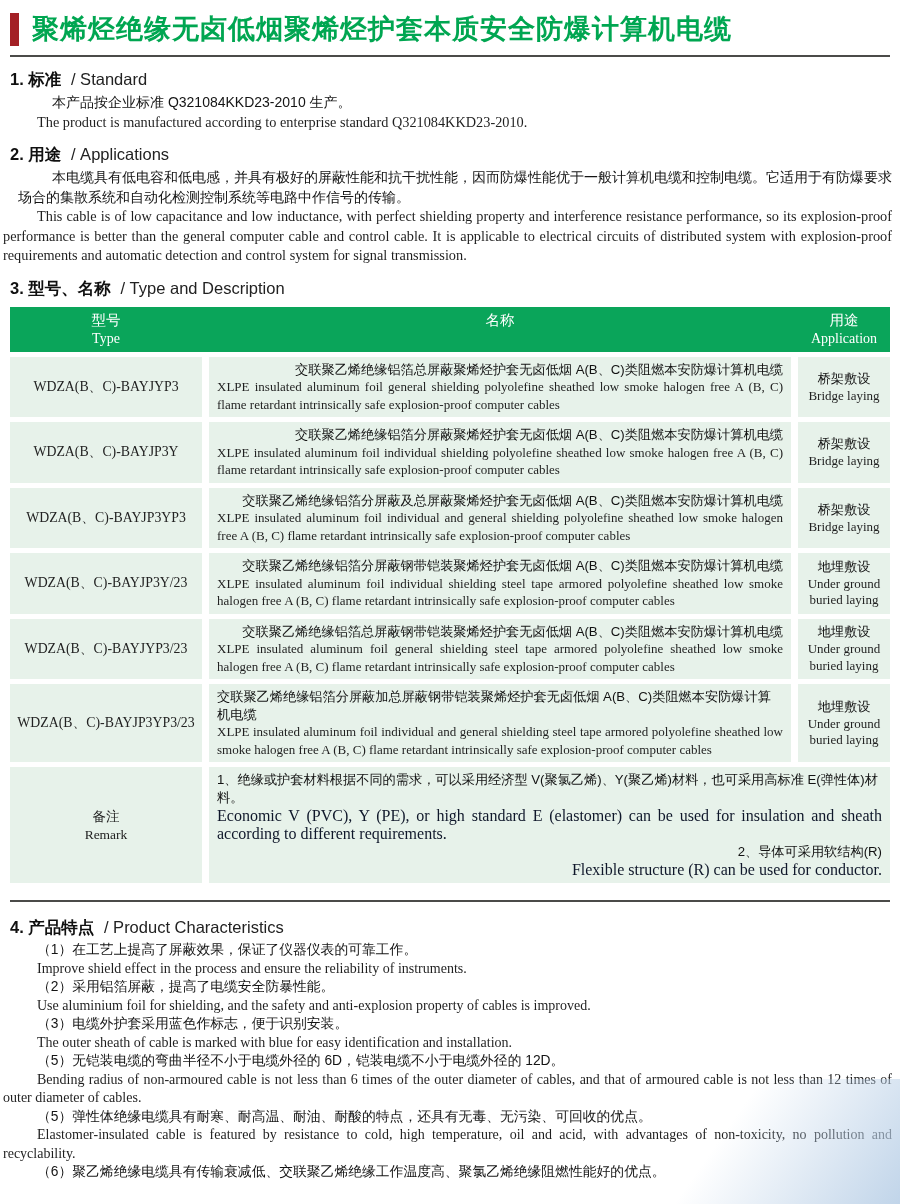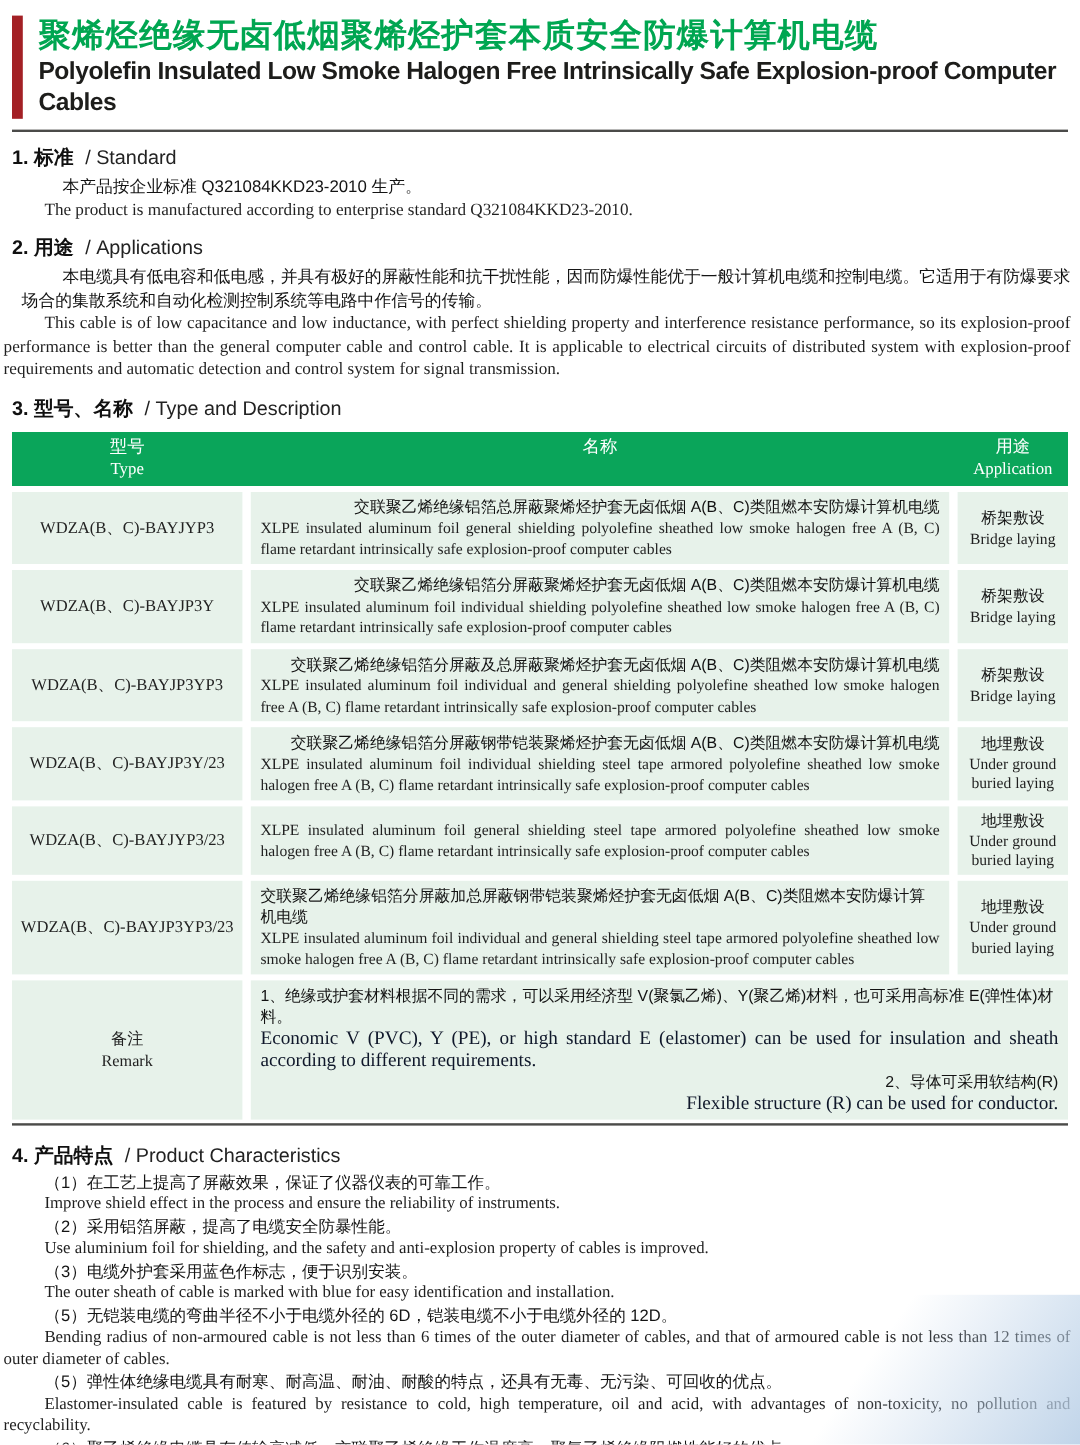--- a/index.html
+++ b/index.html
@@ -19,21 +19,21 @@
   .sec-head .zh{font-weight:bold;color:#101010;}
   .sec-head .en{font-weight:normal;color:#222;margin-left:5px;}
 
   
   .para{margin:0 8px 0 3px;text-indent:34px;text-align:justify;line-height:19.5px;}
   .para.zh{font-family:"Liberation Sans",sans-serif;font-size:14px;color:#141414;margin-left:18px;}
   .para.en{font-family:"Liberation Serif",serif;font-size:14.3px;color:#1f1f1f;}
 
   
   .tbl{margin:8px 0 0 10px;width:880px;display:flex;flex-direction:column;gap:5px;
-       border-bottom:2px solid #4b4b49;padding-bottom:3px;}
+       border-bottom:2px solid #4b4b49;padding-bottom:17px;}
   .tbl-header{display:grid;grid-template-columns:192px 1fr 92px;column-gap:7px;
               background:#0AA55A;color:#fff;text-align:center;padding:4px 0;}
   .th .hz{font-family:"Liberation Sans",sans-serif;font-size:14.5px;line-height:19px;}
   .th .he{font-family:"Liberation Serif",serif;font-size:14px;line-height:18px;}
   .tbl-row{display:grid;grid-template-columns:192px 1fr 92px;column-gap:7px;}
   .tbl-row.remark-row{grid-template-columns:192px 1fr;}
   .cell{background:#E7F2EA;display:flex;flex-direction:column;justify-content:center;align-items:flex-end;}
   .cell.type{align-items:center;text-align:center;font-family:"Liberation Serif",serif;
              font-size:13.8px;color:#222;padding:3px 2px;}
   .cell.desc{padding:4px 8px;}
@@ -57,21 +57,20 @@
   .corner{position:absolute;right:0;bottom:0;width:235px;height:125px;pointer-events:none;
           background:linear-gradient(125deg, rgba(210,226,242,0) 30%, rgba(186,208,231,0.9) 100%);}
 </style>
 </head>
 <body>
 
 <div class="page">
 
   <div class="titlebox">
     <h1 class="title-zh">聚烯烃绝缘无卤低烟聚烯烃护套本质安全防爆计算机电缆</h1>
-    <h2 class="title-en">Polyolefin Insulated Low Smoke Halogen Free Intrinsically Safe Explosion-proof Computer Cables</h2>
   </div>
   <div class="rule"></div>
 
   <div class="sec-head">
     <span class="zh">1. 标准</span>
     <span class="en">/ Standard</span>
   </div>
   <p class="para zh">本产品按企业标准 Q321084KKD23-2010 生产。</p>
   <p class="para en">The product is manufactured according to enterprise standard Q321084KKD23-2010.</p>
 
@@ -146,20 +145,21 @@
       </div>
       <div class="cell app">
         <div class="az">地埋敷设</div>
         <div class="ae">Under ground buried laying</div>
       </div>
     </div>
 
     <div class="tbl-row">
       <div class="cell type">WDZA(B、C)-BAYJYP3/23</div>
       <div class="cell desc">
+        <div class="dz">交联聚乙烯绝缘铝箔总屏蔽钢带铠装聚烯烃护套无卤低烟 A(B、C)类阻燃本安防爆计算机电缆</div>
         <div class="de">XLPE insulated aluminum foil general shielding steel tape armored polyolefine sheathed low smoke halogen free A (B, C) flame retardant intrinsically safe explosion-proof computer cables</div>
       </div>
       <div class="cell app">
         <div class="az">地埋敷设</div>
         <div class="ae">Under ground buried laying</div>
       </div>
     </div>
 
     <div class="tbl-row">
       <div class="cell type">WDZA(B、C)-BAYJP3YP3/23</div>

